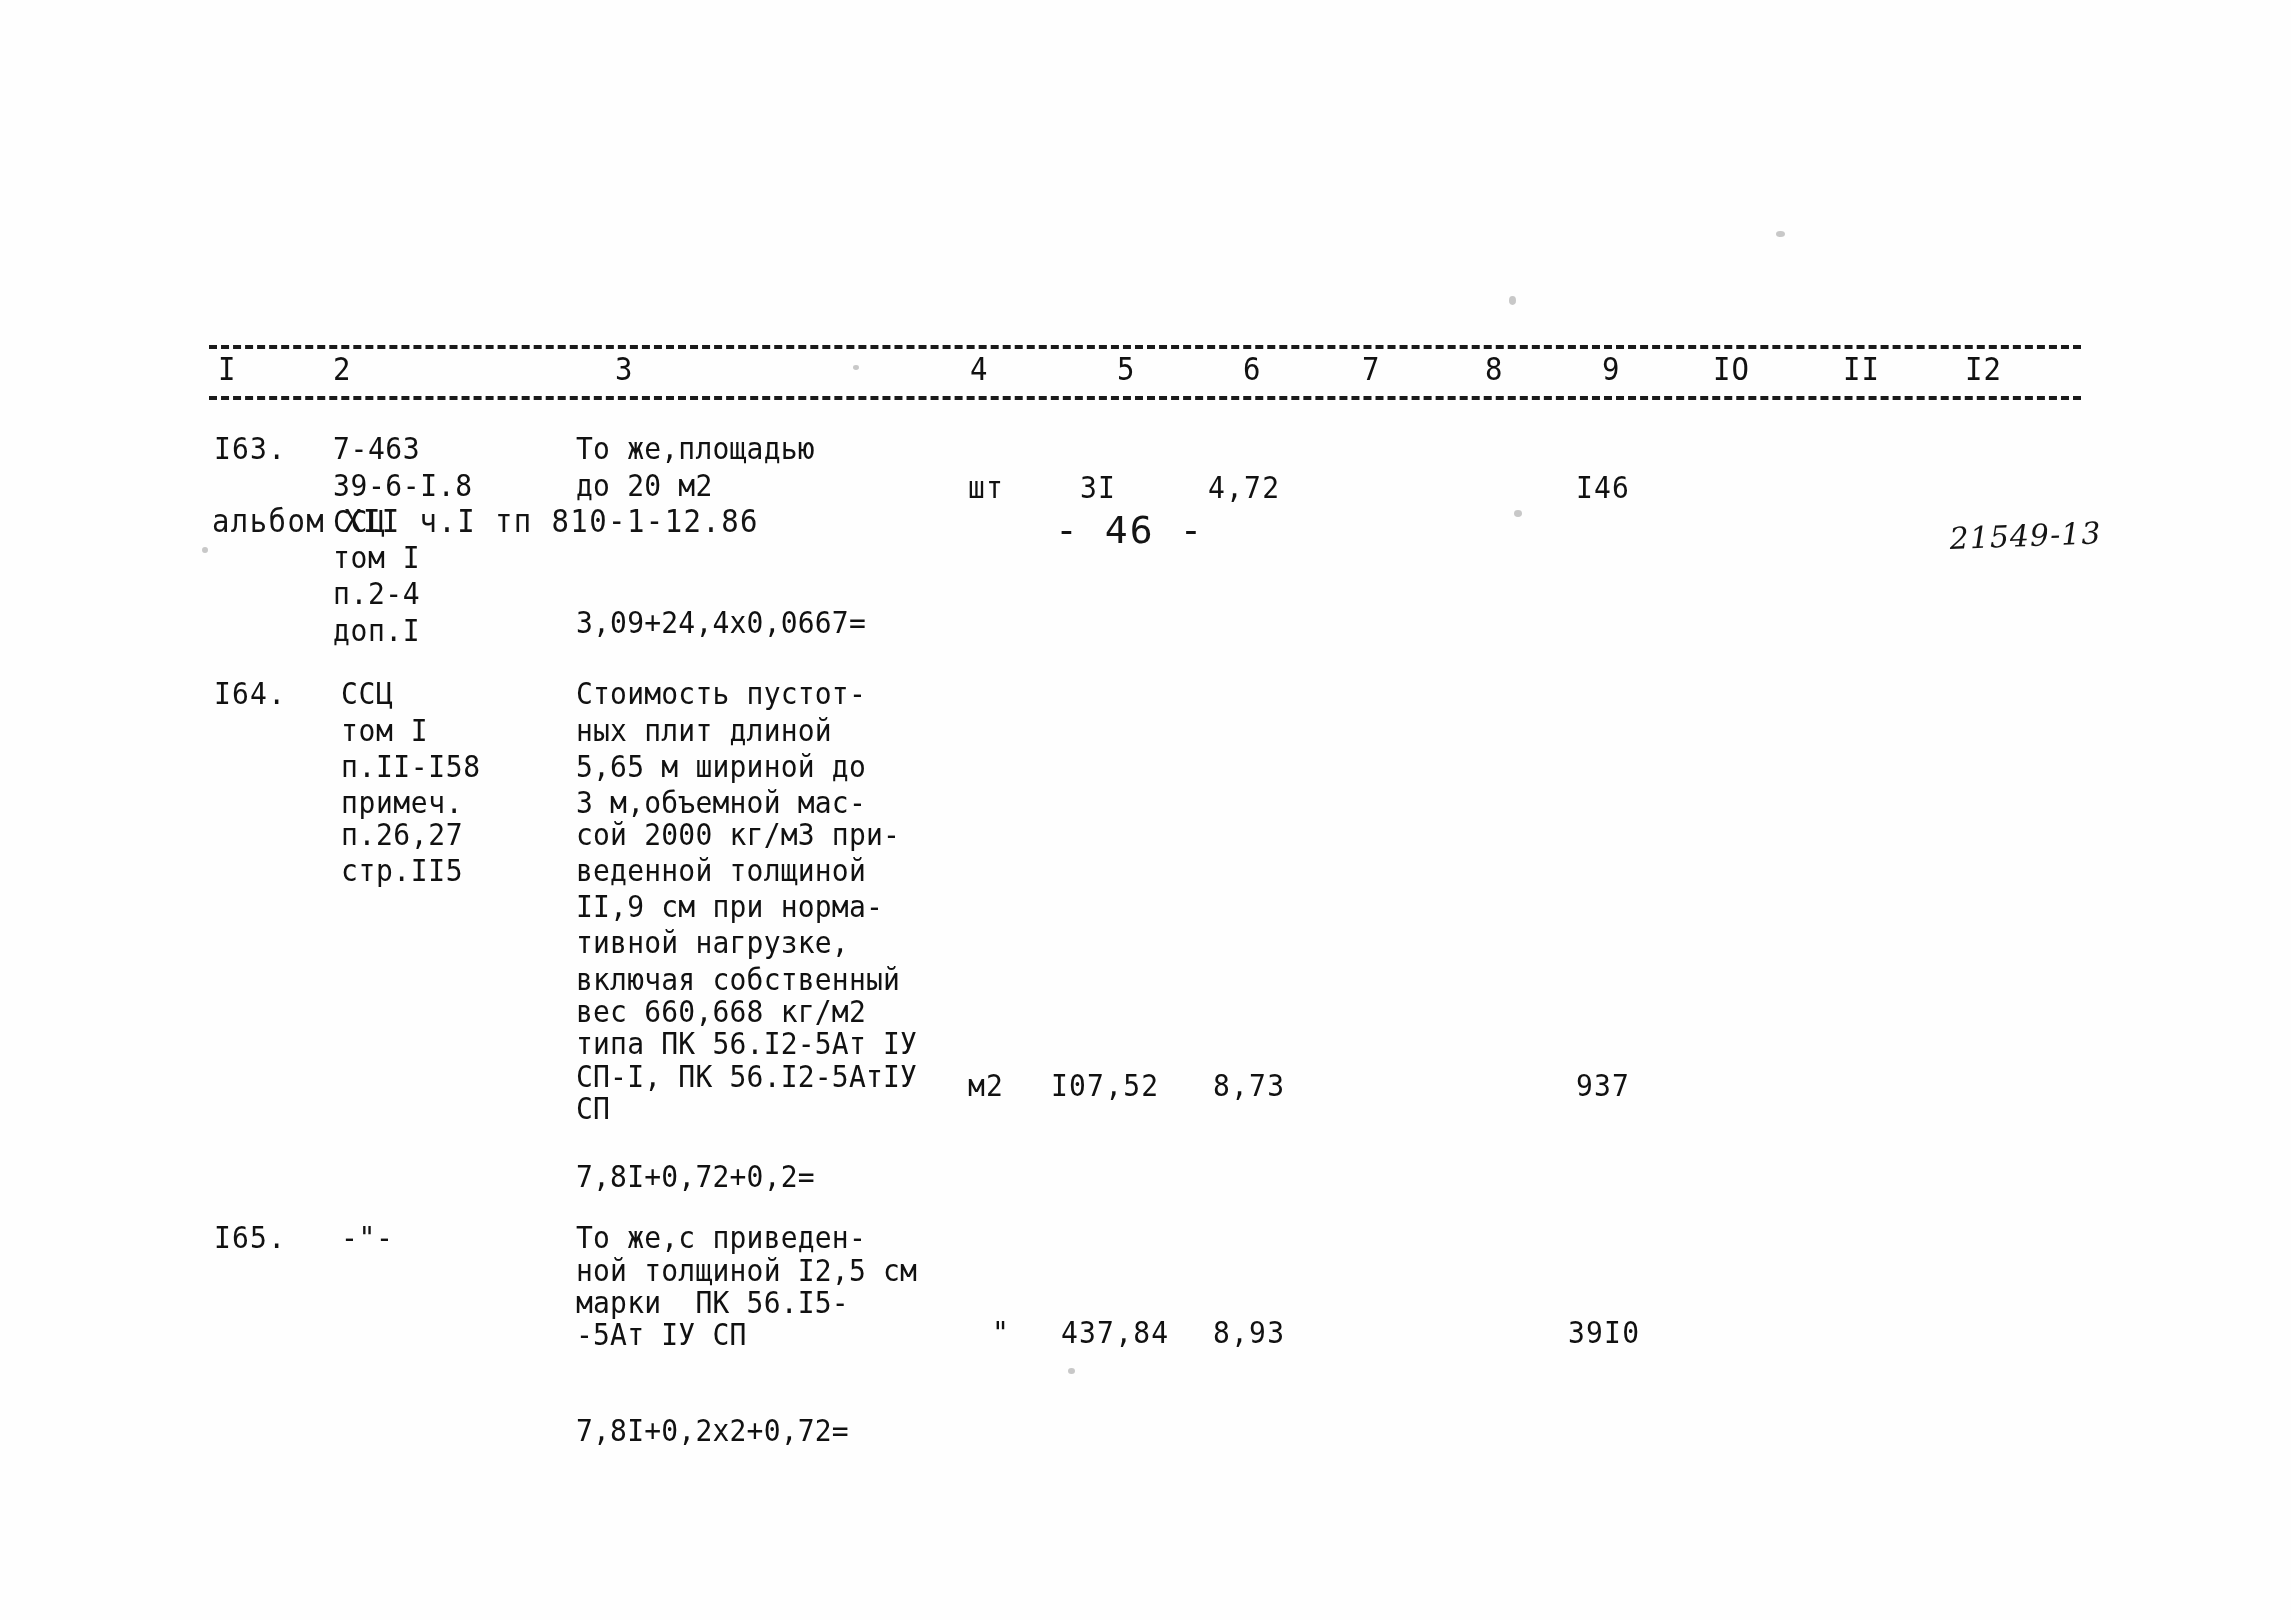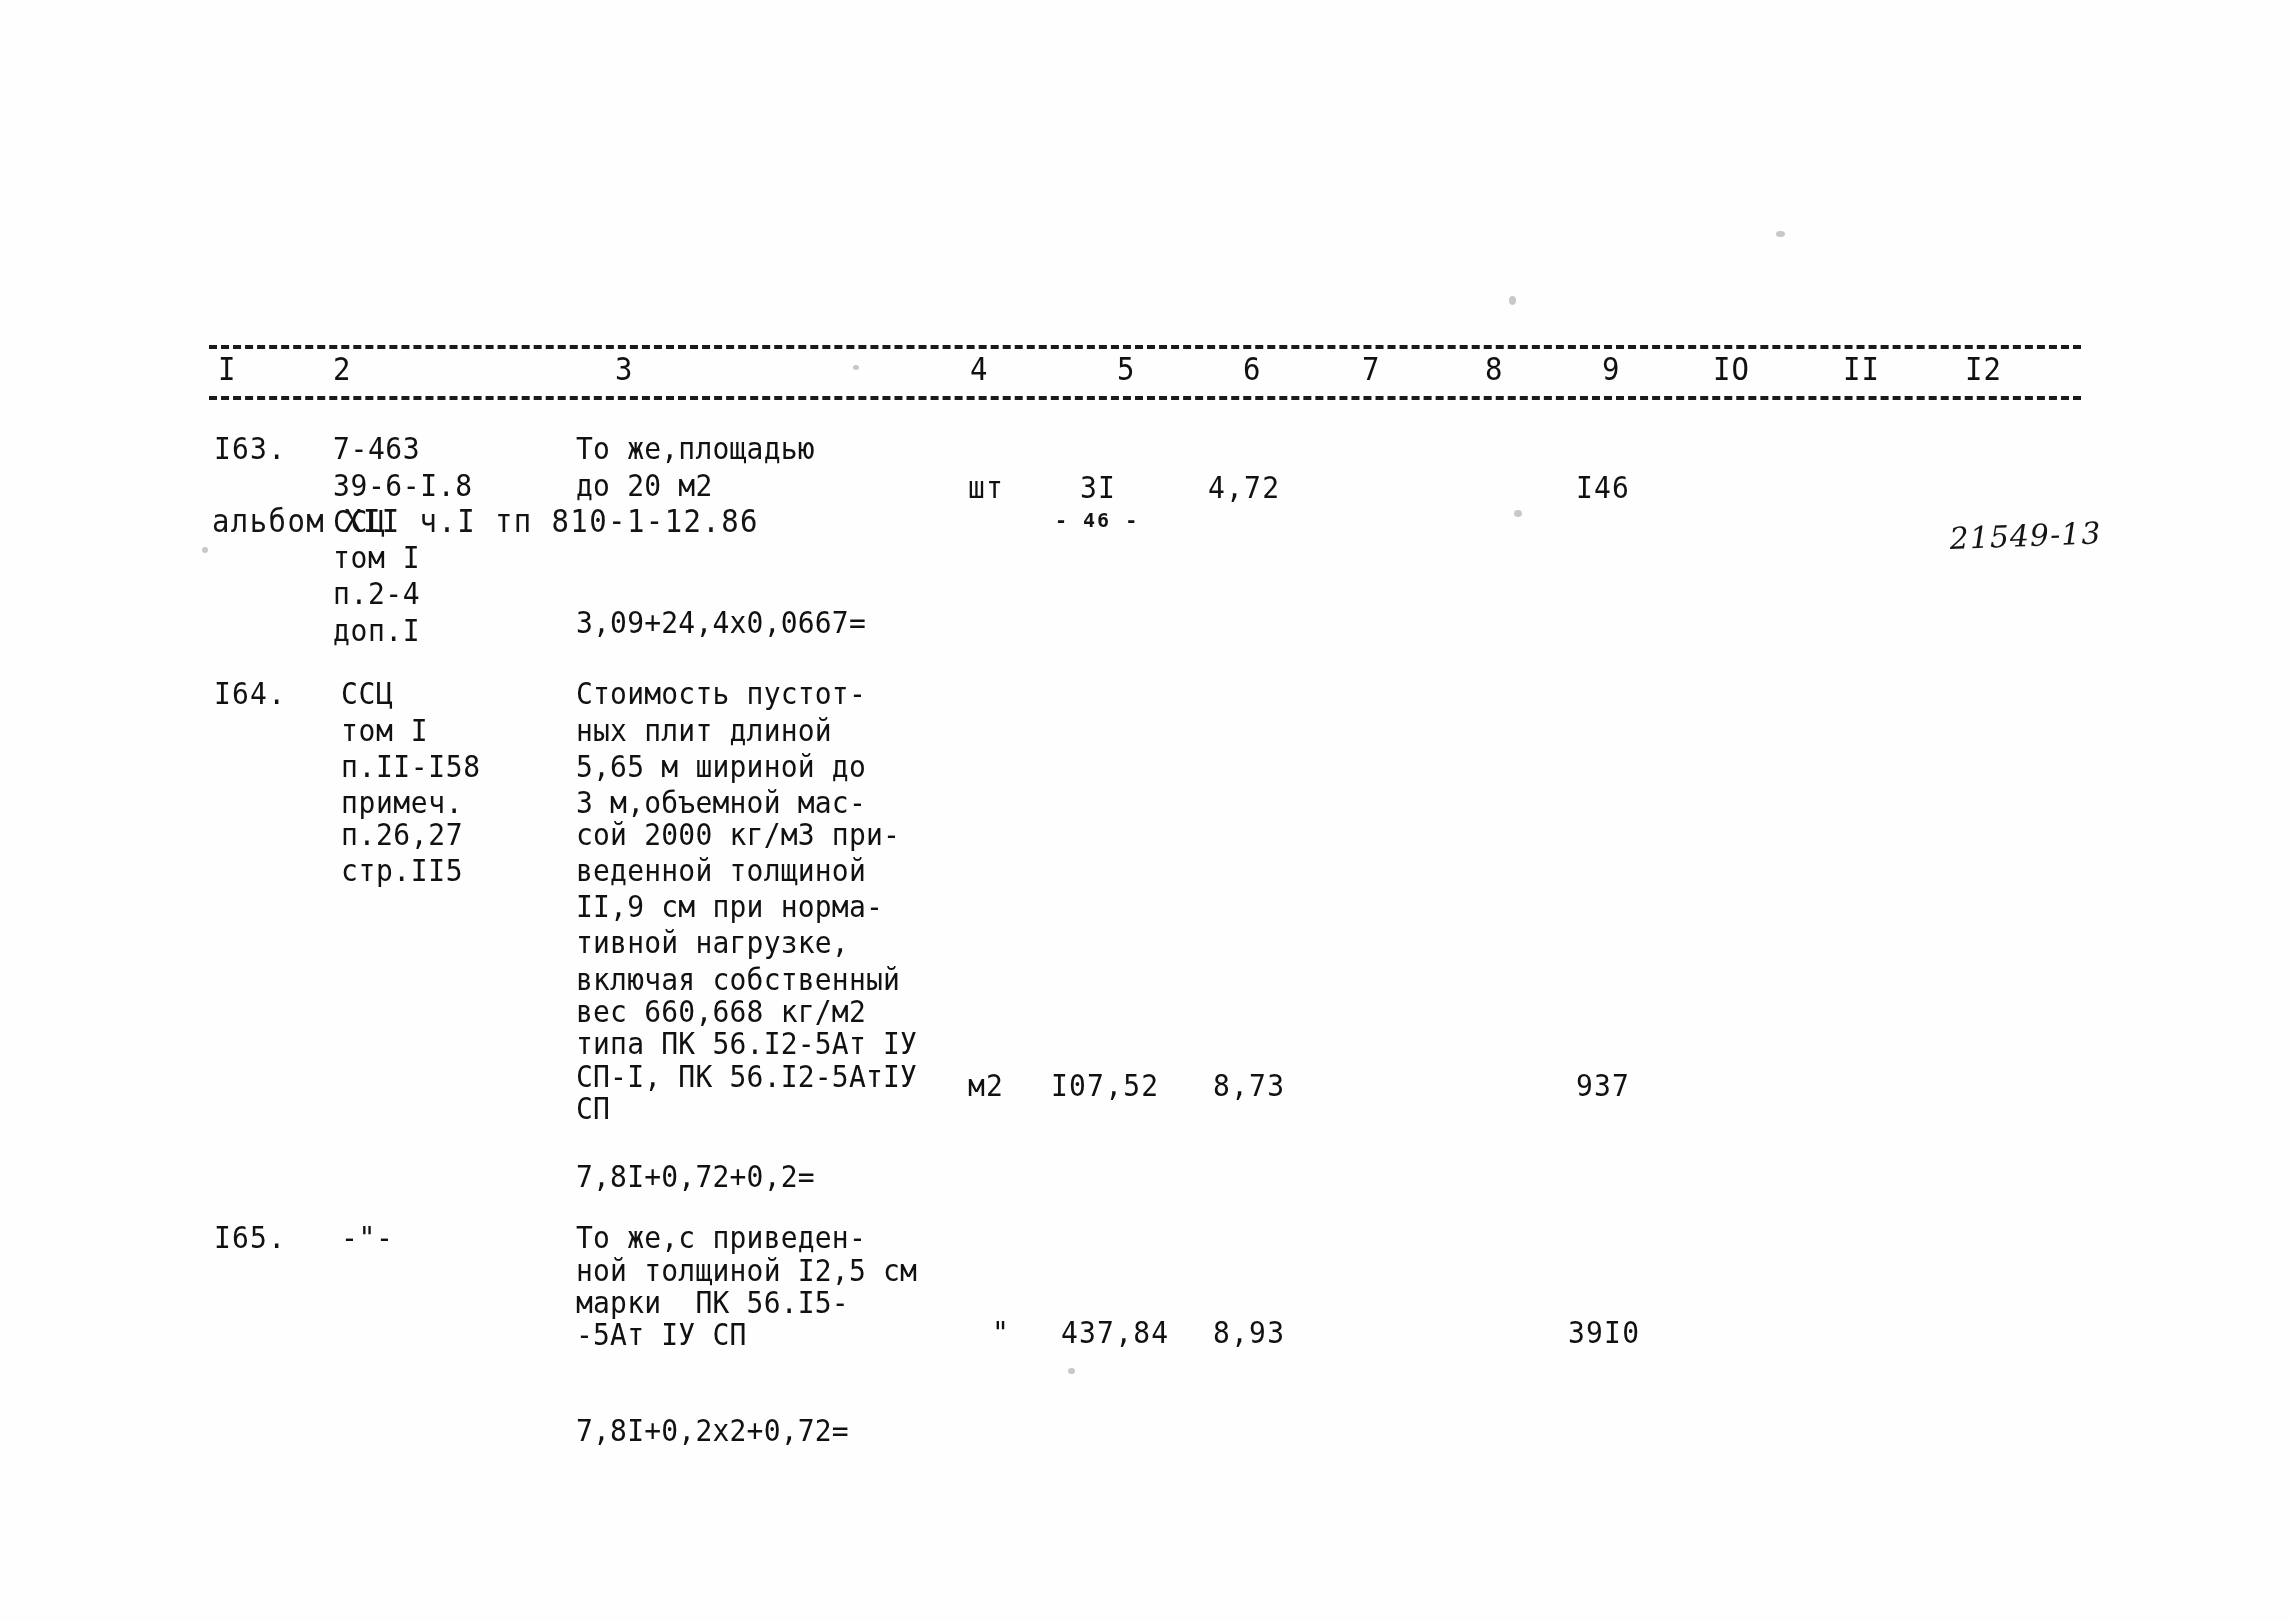--- a/index.html
+++ b/index.html
@@ -41,23 +41,22 @@
   }
   .hdr-album {
     left: 212px; top: 257px;
     font-size: 29px;
     letter-spacing: 1.4px;
     transform: scaleY(1.12);
     transform-origin: left top;
   }
   .hdr-page {
     left: 1055px; top: 263px;
-    font-size: 20px;
+    font-size: 38px;
     letter-spacing: 2px;
-    font-weight: bold;
   }
   .hdr-code {
     left: 1949px; top: 276px;
     font-size: 30px;
     font-family: "DejaVu Serif", "Liberation Serif", serif;
     font-style: italic;
     letter-spacing: 1px;
     transform: rotate(-2.2deg);
     transform-origin: left top;
   }

